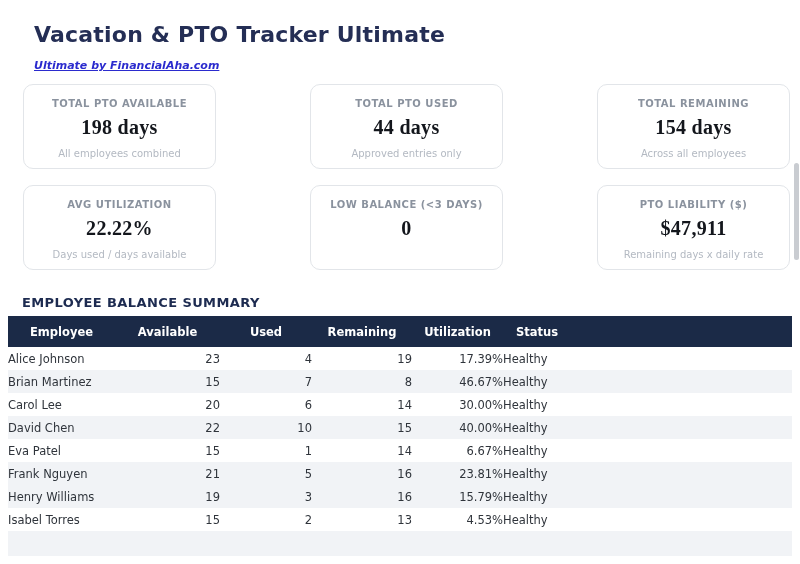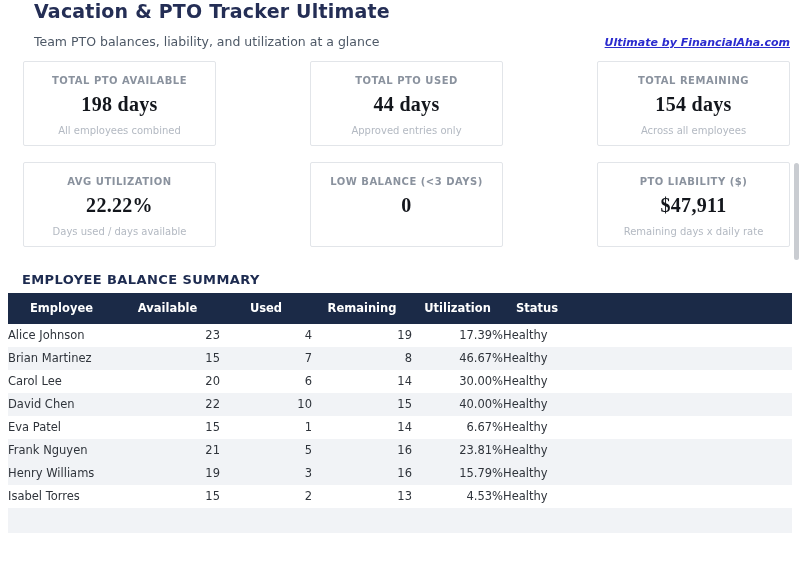--- a/index.html
+++ b/index.html
@@ -14,42 +14,42 @@
     --cell-text:#2f343b;
   }
   *{box-sizing:border-box;}
   html,body{margin:0;padding:0;}
   body{
     width:800px;height:564px;overflow:hidden;position:relative;
     background:#ffffff;
     font-family:"DejaVu Sans","Liberation Sans",sans-serif;
   }
   .page-title{
-    margin:0 0 0 34px;
-    font-size:19px;line-height:1.2;font-weight:800;
+    margin:22px 0 0 34px;
+    font-size:22px;line-height:1.2;font-weight:800;
     color:var(--navy);letter-spacing:0.2px;
   }
   .sub-row{
     display:flex;justify-content:space-between;align-items:baseline;
     margin:11px 10px 0 34px;
   }
   .page-subtitle{font-size:12.5px;color:var(--text-gray);}
   .brand-link{
     font-size:11px;color:var(--link-blue);
     font-style:italic;font-weight:bold;text-decoration:underline;
     cursor:pointer;
   }
   .cards{
     display:flex;justify-content:space-between;
     padding:0 10px 0 23px;margin-top:12px;
   }
   .cards.second{margin-top:16px;}
   .card{
     width:193px;height:85px;
-    background:#fff;border:1px solid var(--card-border);border-radius:2px;
+    background:#fff;border:1px solid var(--card-border);border-radius:10px;
     text-align:center;padding-top:13px;
   }
   .card-label{
     font-size:10px;font-weight:bold;color:var(--label-gray);
     letter-spacing:0.5px;
   }
   .card-value{
     font-size:20px;font-weight:800;color:#13161c;
     margin-top:7px;letter-spacing:0.3px;font-family:Liberation Serif, serif;
   }
@@ -82,21 +82,20 @@
     width:5px;height:97px;border-radius:3px;
     background:#c9ccd1;
   }
 </style>
 </head>
 <body>
 
 <h1 class="page-title">Vacation &amp; PTO Tracker Ultimate</h1>
 
 <div class="sub-row">
-  <div class="page-subtitle">Team PTO balances, liability, and utilization at a glance</div>
   <a class="brand-link">Ultimate by FinancialAha.com</a>
 </div>
 
 <div class="cards" id="cards-row-1">
     <div class="card">
       <div class="card-label">TOTAL PTO AVAILABLE</div>
       <div class="card-value">198 days</div>
       <div class="card-sub">All employees combined</div>
     </div>
     <div class="card">

